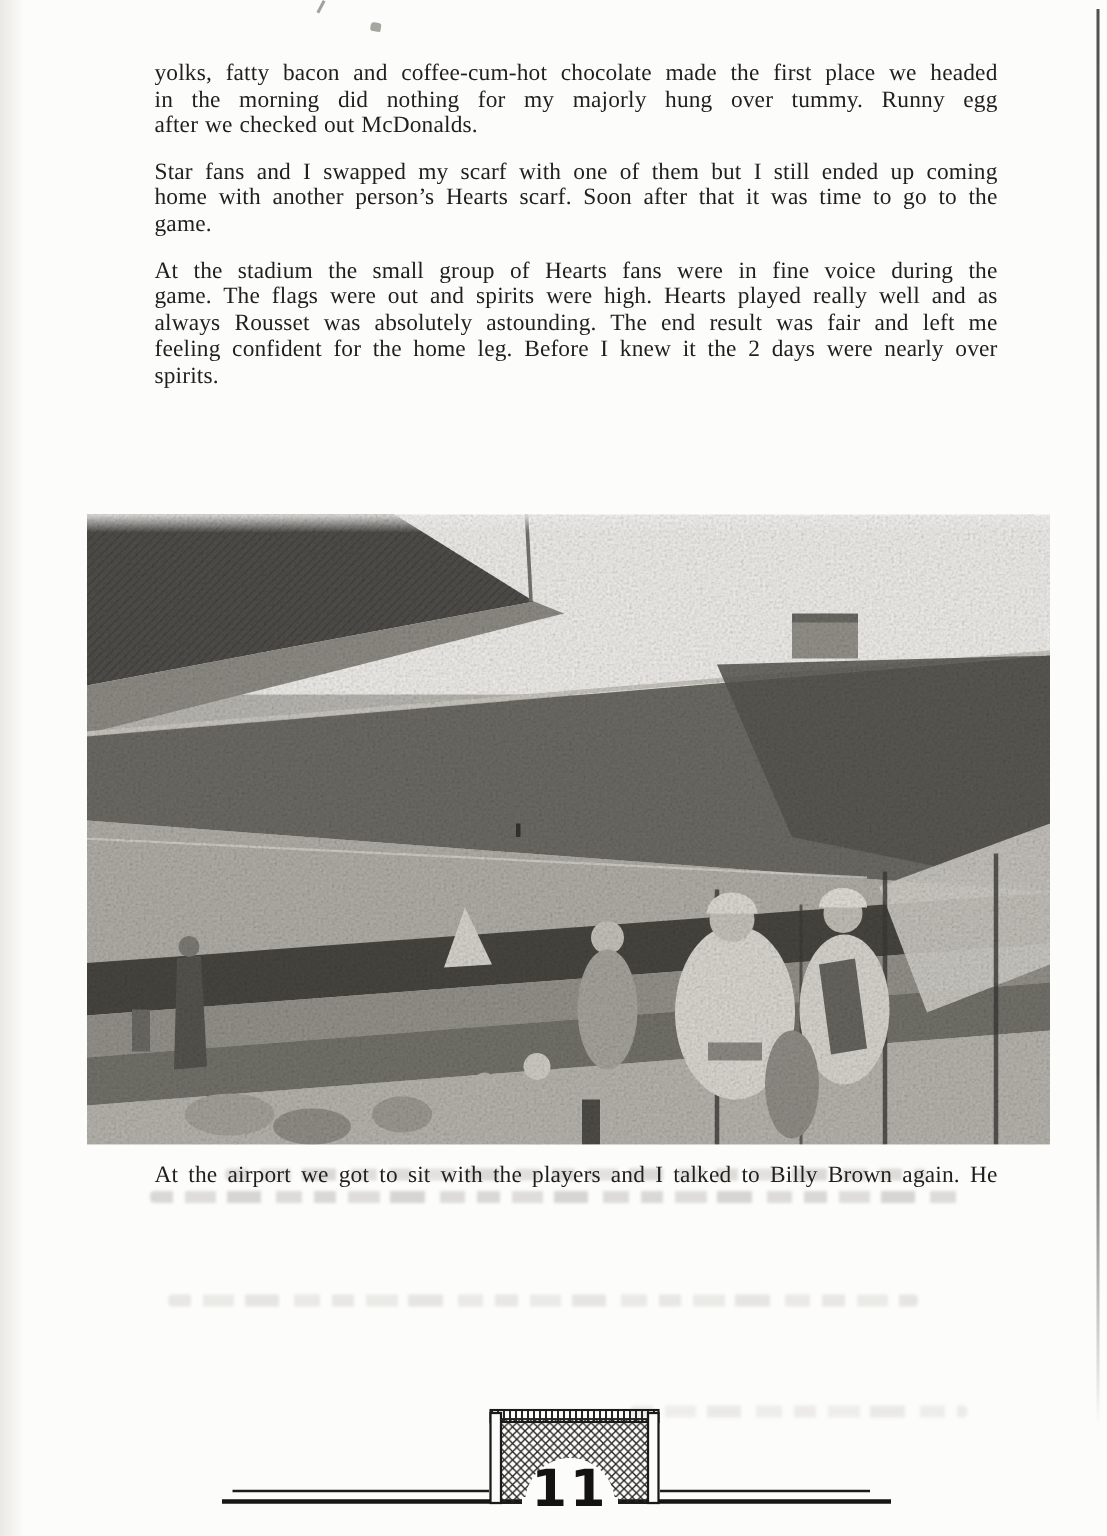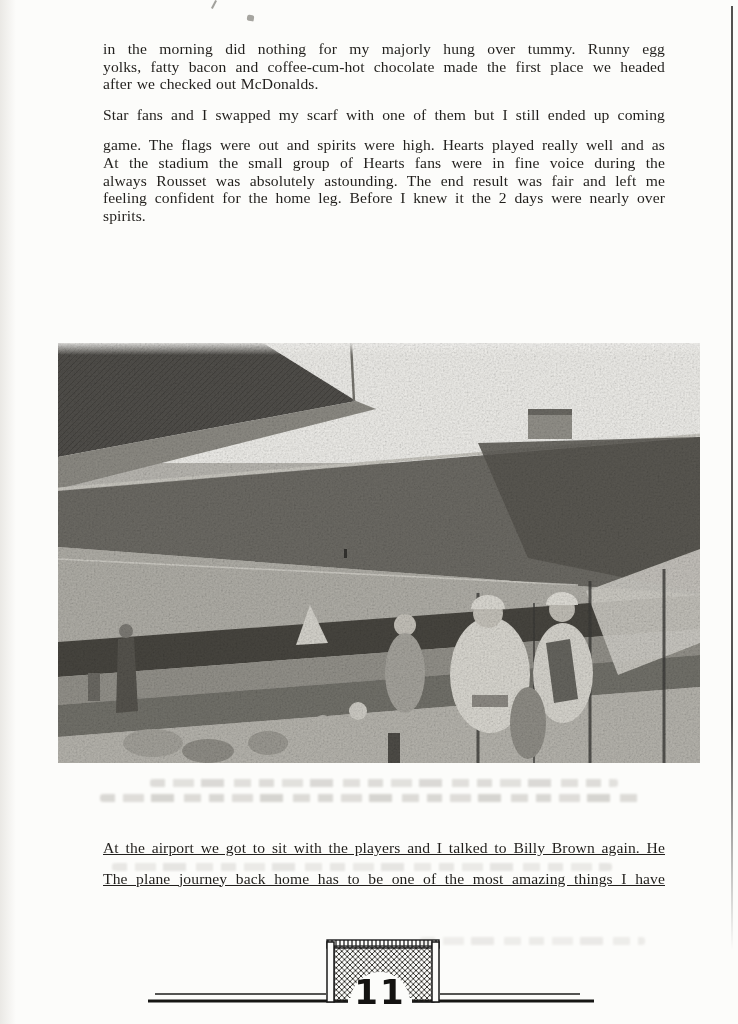--- a/index.html
+++ b/index.html
@@ -3,21 +3,21 @@
 <meta charset="utf-8">
 <style>
   html,body { margin:0; padding:0; background:#d8d8d6; }
   .page {
     position:relative; width:738px; height:1024px;
     background:#fcfcfa; overflow:hidden;
     font-family:"Liberation Serif", serif; color:#211f1c;
   }
   .textblock { position:absolute; left:103px; width:562px; }
   #para-top    { top:40px; }
-  #para-bottom { top:839px;text-decoration:underline; }
+  #para-bottom { top:775px; }
   .para { margin:0 0 13px 0; }
   .pline {
     font-size:15.6px; line-height:17.6px;
     text-align:justify; text-align-last:justify;
     letter-spacing:0.1px; word-spacing:0.6px;
     text-rendering:optimizeLegibility;
   }
   .pline.endline { text-align-last:left; }
   
   .photo {
@@ -67,30 +67,32 @@
 
 <div class="page">
 
   <div class="paper-left"></div>
   <div class="scanline-right"></div>
   <div class="speck"></div>
   <div class="topmark"></div>
 
   <section class="textblock" id="para-top">
       <div class="para">
+        <div class="pline">yolks, fatty bacon and coffee-cum-hot chocolate made the first place we headed</div>
         <div class="pline">in the morning did nothing for my majorly hung over tummy.  Runny egg</div>
-        <div class="pline">yolks, fatty bacon and coffee-cum-hot chocolate made the first place we headed</div>
         <div class="pline endline">after we checked out McDonalds.</div>
       </div>
       <div class="para">
         <div class="pline">Star fans and I swapped my scarf with one of them but I still ended up coming</div>
-      </div>
-      <div class="para">
+        <div class="pline">home with another person’s Hearts scarf.  Soon after that it was time to go to the</div>
+        <div class="pline endline">game.</div>
+      </div>
+      <div class="para">
+        <div class="pline">At the stadium the small group of Hearts fans were in fine voice during the</div>
         <div class="pline">game.  The flags were out and spirits were high.  Hearts played really well and as</div>
-        <div class="pline">At the stadium the small group of Hearts fans were in fine voice during the</div>
         <div class="pline">always Rousset was absolutely astounding.  The end result was fair and left me</div>
         <div class="pline">feeling confident for the home leg. Before I knew it the 2 days were nearly over</div>
         <div class="pline endline">spirits.</div>
       </div>
     </section>
 
   <figure class="photo">
     <svg width="642" height="420" viewBox="0 0 642 420">
       <defs>
         <pattern id="diag" width="6" height="6" patternUnits="userSpaceOnUse">
@@ -177,21 +179,20 @@
   <div class="ghost g1"></div>
   <div class="ghost g2"></div>
   <div class="ghost g3"></div>
   <div class="ghost g4"></div>
 
   <section class="textblock" id="para-bottom">
       <div class="para">
         <div class="pline">At the airport we got to sit with the players and I talked to Billy Brown again.  He</div>
       </div>
       <div class="para">
-        <div class="pline">The plane journey back home has to be one of the most amazing things I have</div>
       </div>
     </section>
 
   <footer class="footer">
     <svg width="480" height="90" viewBox="0 0 480 90">
       <defs>
         <pattern id="net" width="5.5" height="5.5" patternUnits="userSpaceOnUse">
           <path d="M0,0 L5.5,5.5 M5.5,0 L0,5.5" stroke="#26241f" stroke-width="0.9"></path>
         </pattern>
         <pattern id="barhatch" width="4" height="8" patternUnits="userSpaceOnUse">

